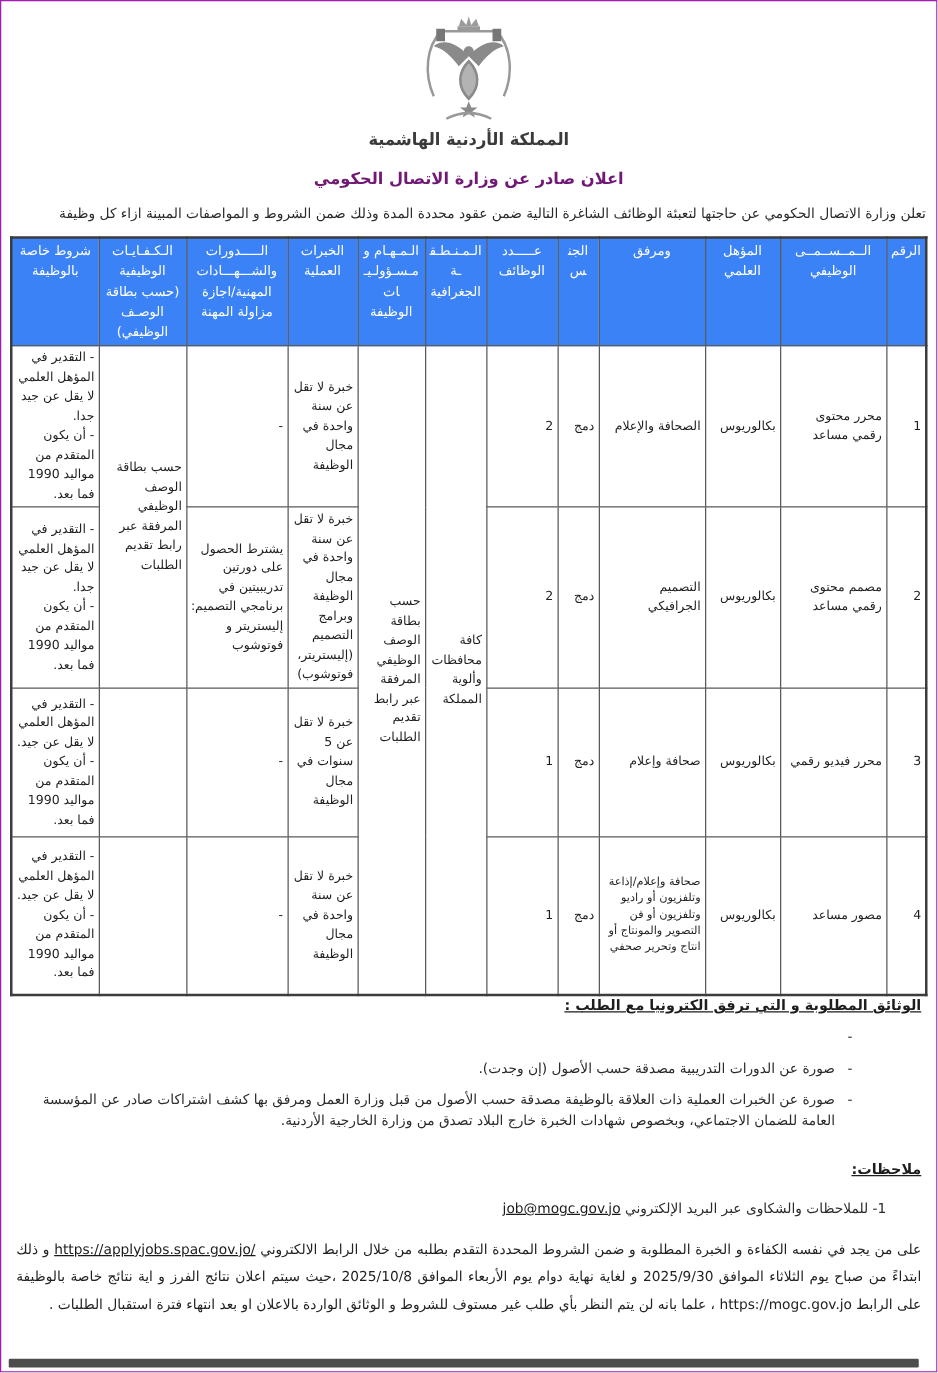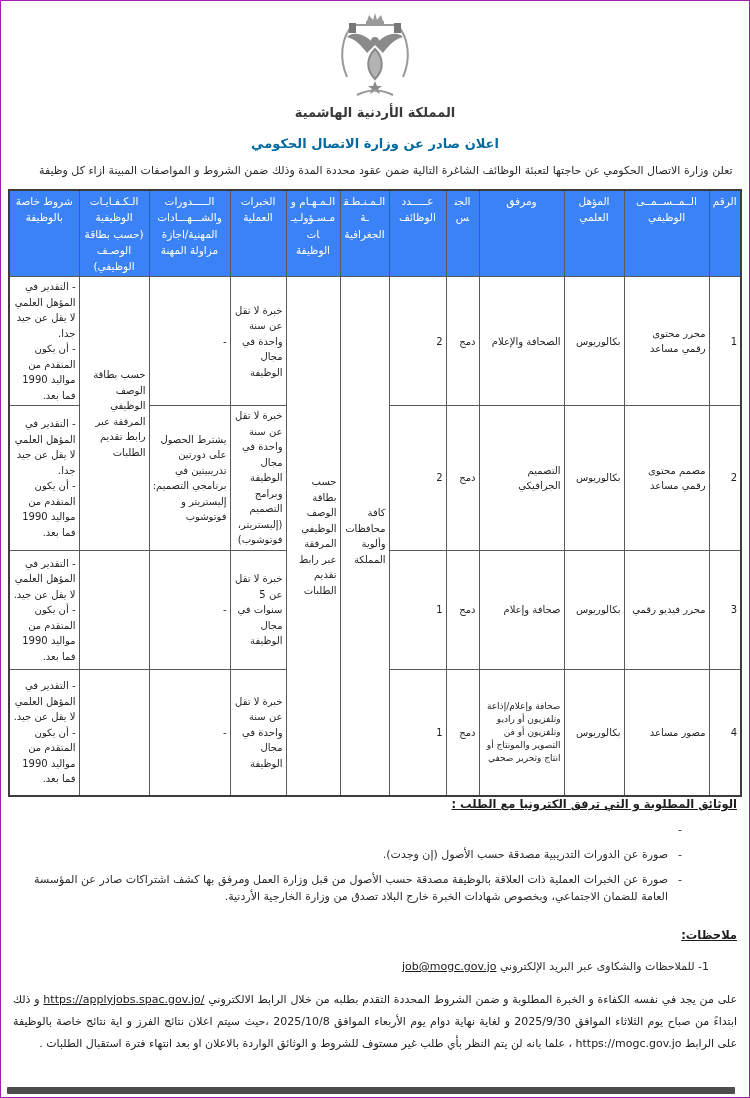--- a/index.html
+++ b/index.html
@@ -9,22 +9,22 @@
     background:#fff;border:1px solid #a21caf;overflow:hidden;
   }
   
   .emblem-wrap{display:flex;flex-direction:column;align-items:center;padding-top:10px;}
   .emblem-wrap svg{display:block;}
   .kingdom-name{
     font-size:13px;font-weight:bold;color:#3a3a3a;margin-top:2px;
     letter-spacing:1px;transform:scaleY(1.05);
   }
   
-  .doc-title{text-align:center;font-size:13px;font-weight:bold;color:#0369a1;margin-top:16px;}
-  .doc-intro{text-align:left;font-size:11px;color:#2a2a2a;margin-top:13px;white-space:nowrap;padding-left:38px;}
+  .doc-title{text-align:center;font-size:13px;font-weight:bold;color:#701a75;margin-top:16px;}
+  .doc-intro{text-align:center;font-size:11px;color:#2a2a2a;margin-top:13px;white-space:nowrap;padding-left:38px;}
   
   table.jobs{
     border-collapse:collapse;table-layout:fixed;
     margin:12px auto 0 auto;width:732px;
     border:2px solid #3c3c3c;
   }
   table.jobs th,table.jobs td{
     border:1px solid #5a5a5a;
     font-size:10px;line-height:1.55;
     padding:2px 3px;word-wrap:break-word;

